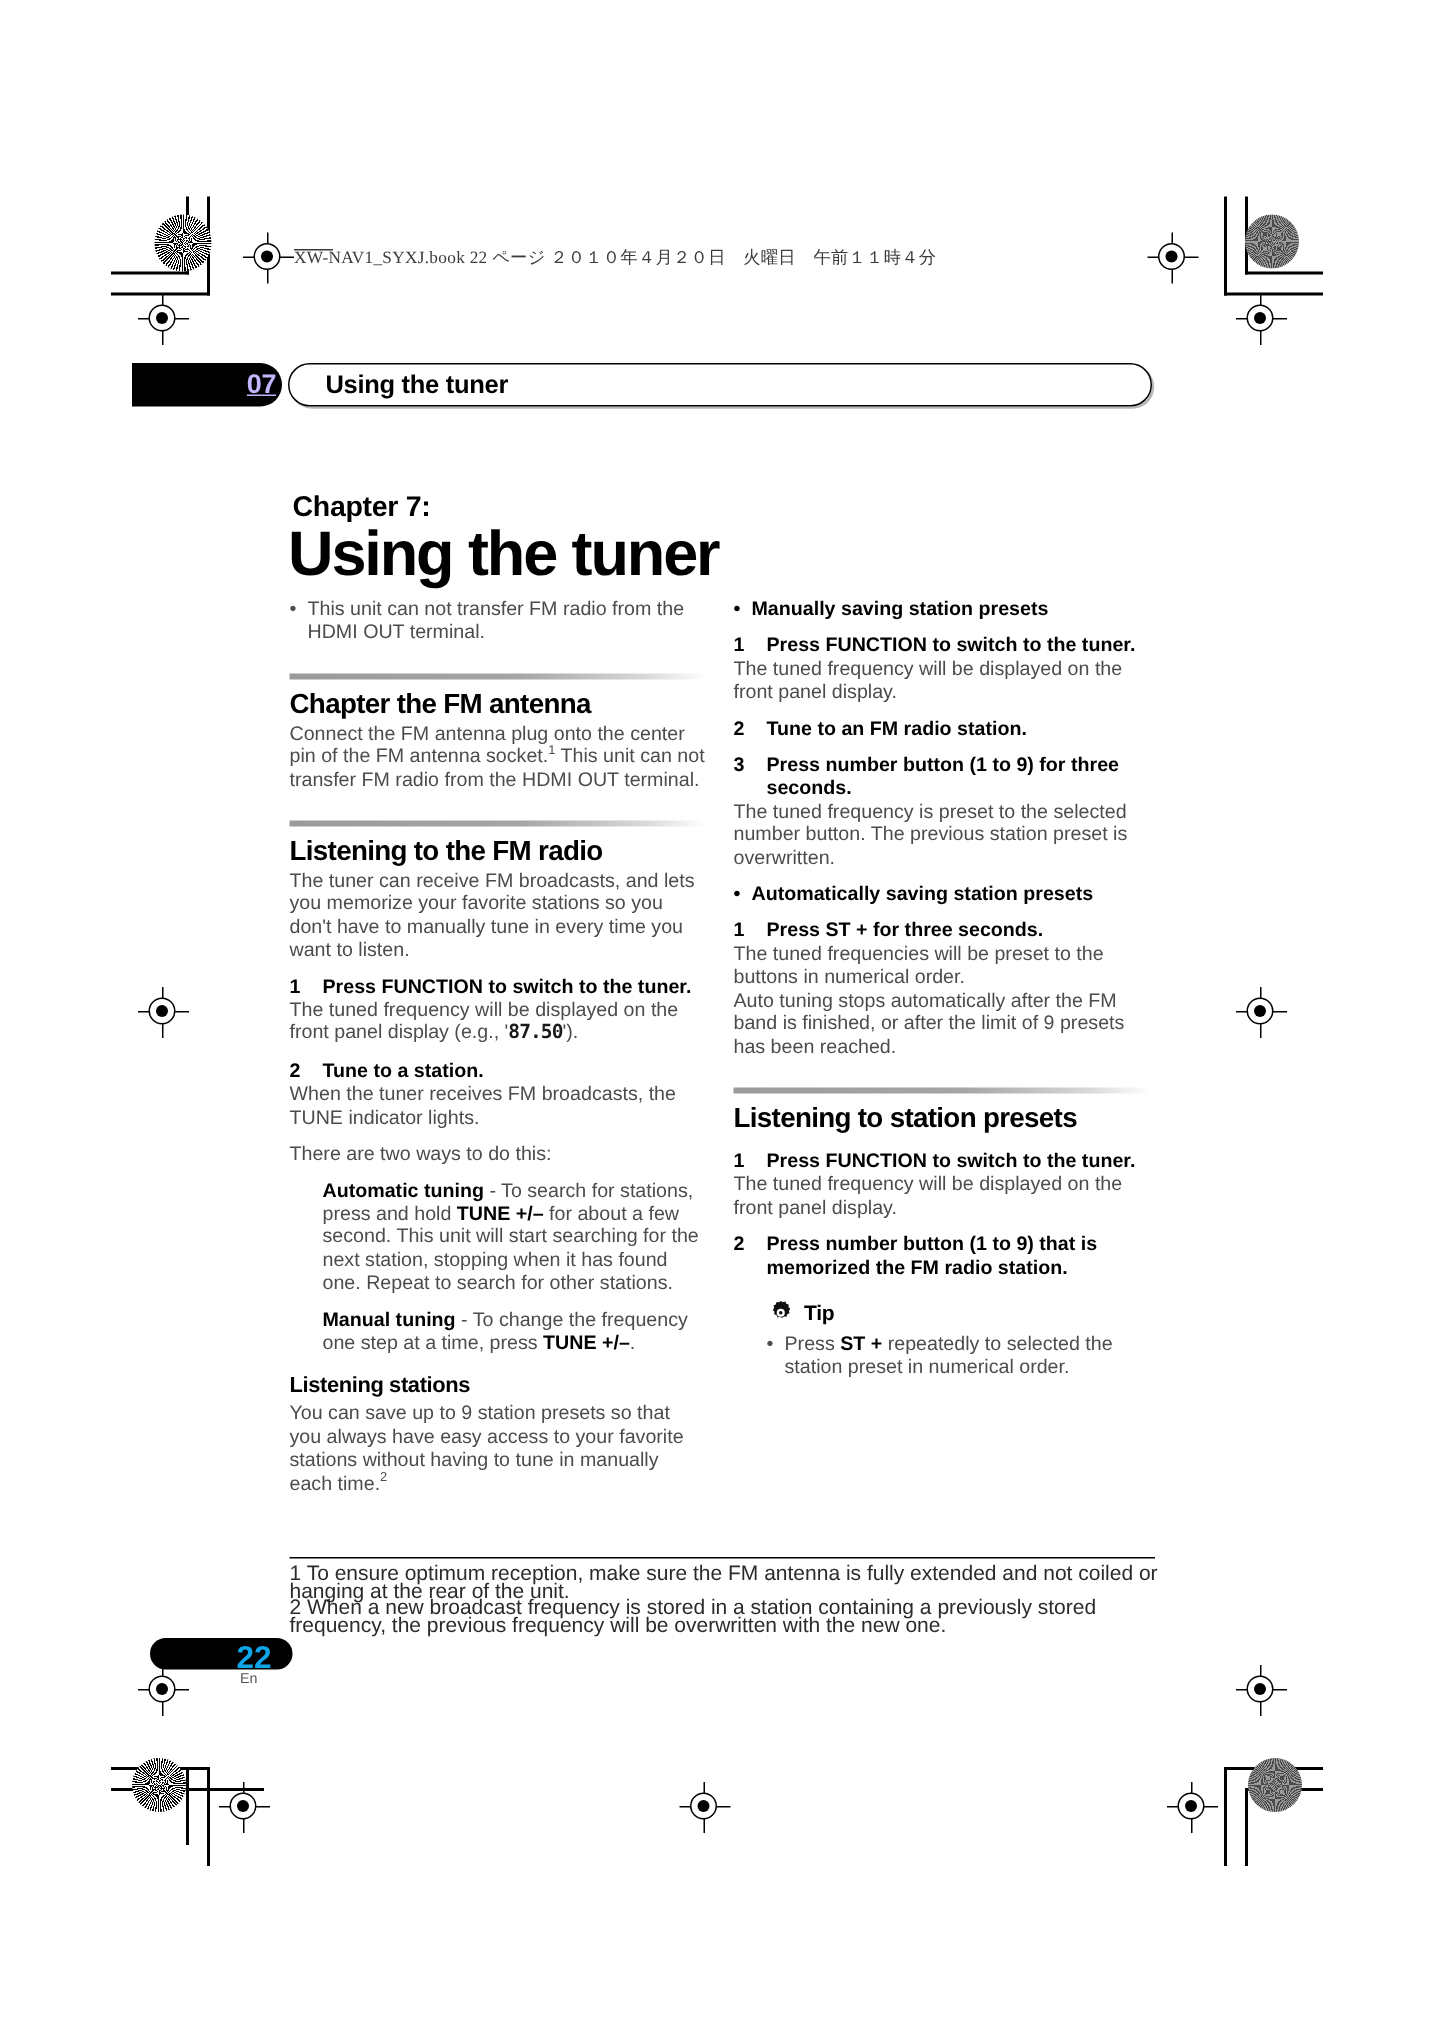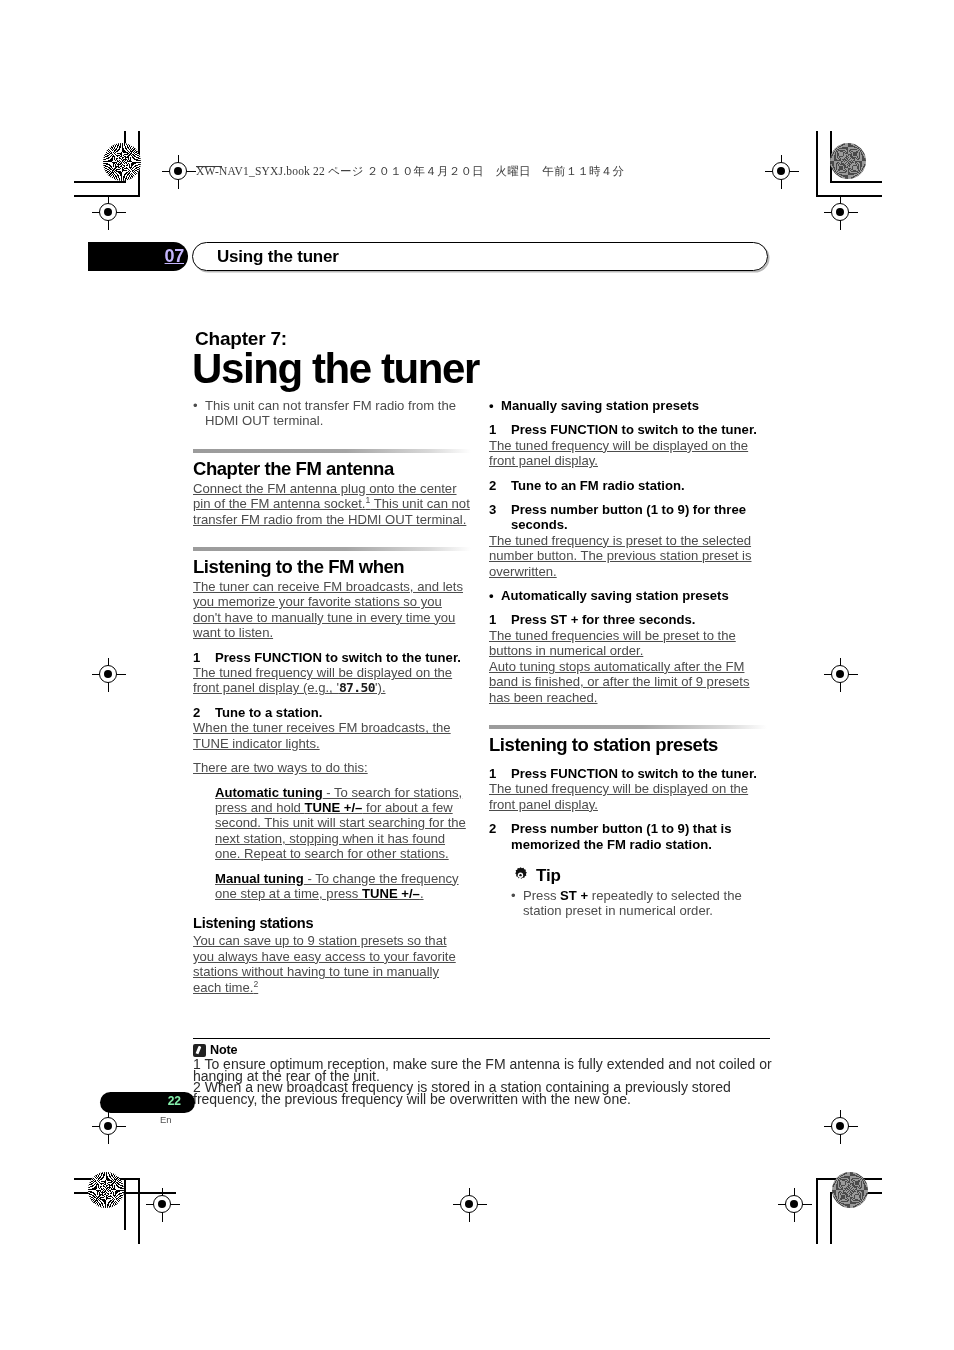--- a/index.html
+++ b/index.html
@@ -151,21 +151,21 @@
   .col {
     position: absolute;
     width: 278px;
     font-size: 13.1px;
     line-height: 15.4px;
     color: #4c4c4c;
   }
   .col-left  { left: 193px; top: 398px; }
   .col-right { left: 489px; top: 398px; }
 
-  p { margin: 0; text-decoration: underline; }
+  p { margin: 0; }
   .body-text { color: #4c4c4c; margin-bottom: 0px; }
   .spacer-s { height: 9px; }
   .spacer-m { height: 14px; }
   .spacer-l { height: 20px; }
 
   
   .bullet-row {
     display: flex;
     margin-bottom: 0px;
   }
@@ -231,21 +231,21 @@
   }
 
   
   .tip-head {
     display: flex;
     align-items: center;
     gap: 6px;
     margin-bottom: 3px;
   }
   .tip-head .label {
-    font-size: 17px;
+    font-size: 14px;
     font-weight: bold;
     color: #000;
     letter-spacing: -0.2px;
   }
   .gear-icon { width: 19px; height: 19px; display: block; }
 
   
   .foot-rule {
     position: absolute;
     left: 193px;
@@ -300,22 +300,22 @@
     left: 100px;
     top: 1092px;
     width: 95px;
     height: 21px;
     background: #000;
     border-radius: 11px;
   }
   .pagenum-pill span {
     position: absolute;
     right: 14px; top: 2px;
-    color: #86efac;
-    font-size: 12px;
+    color: #0ea5e9;
+    font-size: 21px;
     font-weight: bold;
   }
   .pagenum-lang {
     position: absolute;
     left: 160px;
     top: 1114px;
     font-size: 9.5px;
     color: #555;
   }
 </style>
@@ -442,21 +442,21 @@
 
     <div class="spacer-l"></div>
 
     <div class="rule"></div>
     <h2 class="sec">Chapter the FM antenna</h2>
     <p class="body-text"><span>Connect the FM antenna plug onto the center pin of the FM antenna socket.</span><sup>1</sup><span> This unit can not transfer FM radio from the HDMI OUT terminal.</span></p>
 
     <div class="spacer-l"></div>
 
     <div class="rule"></div>
-    <h2 class="sec">Listening to the FM when</h2>
+    <h2 class="sec">Listening to the FM radio</h2>
     <p class="body-text">The tuner can receive FM broadcasts, and lets you memorize your favorite stations so you don't have to manually tune in every time you want to listen.</p>
 
     <div class="spacer-s"></div>
 
     <div class="step-row">
       <div class="num">1</div>
       <div class="stxt">Press FUNCTION to switch to the tuner.</div>
     </div>
     <p class="body-text"><span>The tuned frequency will be displayed on the front panel display (e.g., '</span><span class="seg">87.50</span><span>').</span></p>
 
@@ -565,24 +565,20 @@
       </div>
       <div class="bullet-row">
         <div class="bul">•</div>
         <div class="btxt"><span>Press </span><b>ST +</b><span> repeatedly to selected the station preset in numerical order.</span></div>
       </div>
     </div>
   </div>
 
   <div class="foot-rule"></div>
   <div class="note-block">
-    <div class="note-head">
-      <span class="note-icon"></span>
-      <span class="label">Note</span>
-    </div>
     <div class="note-line">1 To ensure optimum reception, make sure the FM antenna is fully extended and not coiled or hanging at the rear of the unit.</div>
     <div class="note-line">2 When a new broadcast frequency is stored in a station containing a previously stored frequency, the previous frequency will be overwritten with the new one.</div>
   </div>
 
   <div class="pagenum-pill">
     <span>22</span>
   </div>
   <div class="pagenum-lang">En</div>
 
 </div>

